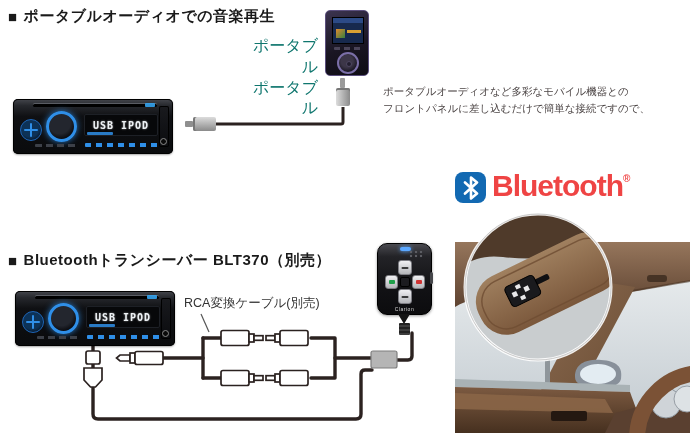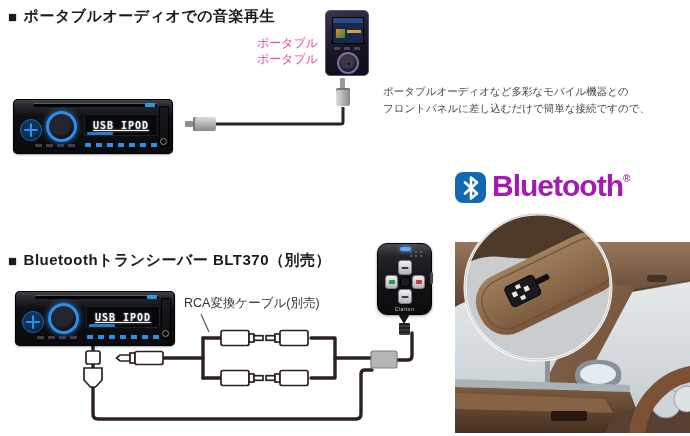--- a/index.html
+++ b/index.html
@@ -16,42 +16,42 @@
     position:relative;width:690px;height:436px;background:#fff;overflow:hidden;
     font-family:"Liberation Sans","DejaVu Sans",sans-serif;color:var(--heading);
   }
   .abs{position:absolute;}
   
   .sec-heading{display:flex;align-items:center;gap:6px;font-weight:bold;font-size:15px;color:var(--heading);letter-spacing:.5px;}
   .sec-heading .bullet{font-size:15px;line-height:1;}
   
   .jp-label{font-size:12.5px;color:var(--label-text);}
   .desc{font-size:10.5px;line-height:1.62;color:var(--body-text);}
-  .portable-label{font-size:12px;line-height:1.3;color:#ec4899;text-align:right;}
+  .portable-label{font-size:16px;line-height:1.3;color:#0f766e;text-align:right;}
   
   .bt-icon{width:31px;height:31px;border-radius:8px;background:var(--bt-blue);display:flex;align-items:center;justify-content:center;}
-  .bt-word{font-size:30px;font-weight:bold;letter-spacing:-1px;color:#a21caf;line-height:1;}
+  .bt-word{font-size:30px;font-weight:bold;letter-spacing:-1px;color:#ef4444;line-height:1;}
   .bt-reg{font-size:10px;font-weight:bold;vertical-align:14px;letter-spacing:0;}
   
   .stereo{width:160px;height:55px;border-radius:5px;
     background:linear-gradient(180deg,#45474d 0%,#26282d 12%,#0f1013 32%,#0a0b0d 100%);
     box-shadow:inset 0 0 0 1px #000,0 1px 2px rgba(0,0,0,.35);}
   .stereo .slot{position:absolute;left:20px;right:16px;top:5px;height:3px;background:#000;border-radius:2px;box-shadow:0 -1px 0 #5a5d64;}
   .stereo .slot-glint{position:absolute;right:18px;top:4px;width:10px;height:4px;background:#35a4f0;border-radius:1px;opacity:.9;}
   .stereo .dpad{position:absolute;left:7px;top:20px;width:22px;height:22px;border-radius:50%;
     background:radial-gradient(circle at 45% 40%,#0d3257 55%,#05101d 85%);border:1px solid #1e66b8;}
   .stereo .dpad i{position:absolute;background:#2f8fe8;border-radius:1px;}
   .stereo .dpad i.h{left:3px;top:9px;width:14px;height:2px;}
   .stereo .dpad i.v{left:9px;top:3px;width:2px;height:14px;}
   .stereo .knob{position:absolute;left:33px;top:12px;width:31px;height:31px;border-radius:50%;
     background:radial-gradient(circle at 42% 35%,#23262e 50%,#05060a 80%);
     border:3px solid var(--glow-blue);box-shadow:0 0 6px rgba(47,143,232,.8);}
   .stereo .display{position:absolute;left:71px;top:15px;width:74px;height:22px;background:#07080a;border:1px solid #1d2026;border-radius:2px;
     display:flex;align-items:center;justify-content:center;}
-  .stereo .display .seg{font-family:"DejaVu Sans Mono","Liberation Mono",monospace;font-weight:bold;font-size:10px;letter-spacing:1px;color:#eef2f5;text-shadow:0 0 2px rgba(255,255,255,.6);text-decoration:underline;}
+  .stereo .display .seg{font-family:"DejaVu Sans Mono","Liberation Mono",monospace;font-weight:bold;font-size:10px;letter-spacing:1px;color:#eef2f5;text-shadow:0 0 2px rgba(255,255,255,.6);}
   .stereo .disp-sub{position:absolute;left:74px;top:33px;width:26px;height:3px;background:#2f8fe8;border-radius:1px;opacity:.85;}
   .stereo .btnrow{position:absolute;left:72px;top:44px;width:74px;height:4px;
     background:repeating-linear-gradient(90deg,#2f8fe8 0 6px,transparent 6px 11px);border-radius:1px;}
   .stereo .btnrow2{position:absolute;left:22px;top:45px;width:44px;height:3px;
     background:repeating-linear-gradient(90deg,#3c4048 0 7px,transparent 7px 11px);border-radius:1px;}
   .stereo .rightstrip{position:absolute;right:4px;top:7px;bottom:7px;width:10px;border-radius:2px;
     background:linear-gradient(180deg,#191a1e,#0b0c0f);box-shadow:inset 0 0 0 1px #000;}
   .stereo .aux{position:absolute;right:6px;bottom:9px;width:7px;height:7px;border-radius:50%;background:#0a0a0a;border:1px solid #8a8a8a;}
   
   .player{width:44px;height:66px;border-radius:5px;border:1px solid #5b4f7e;

